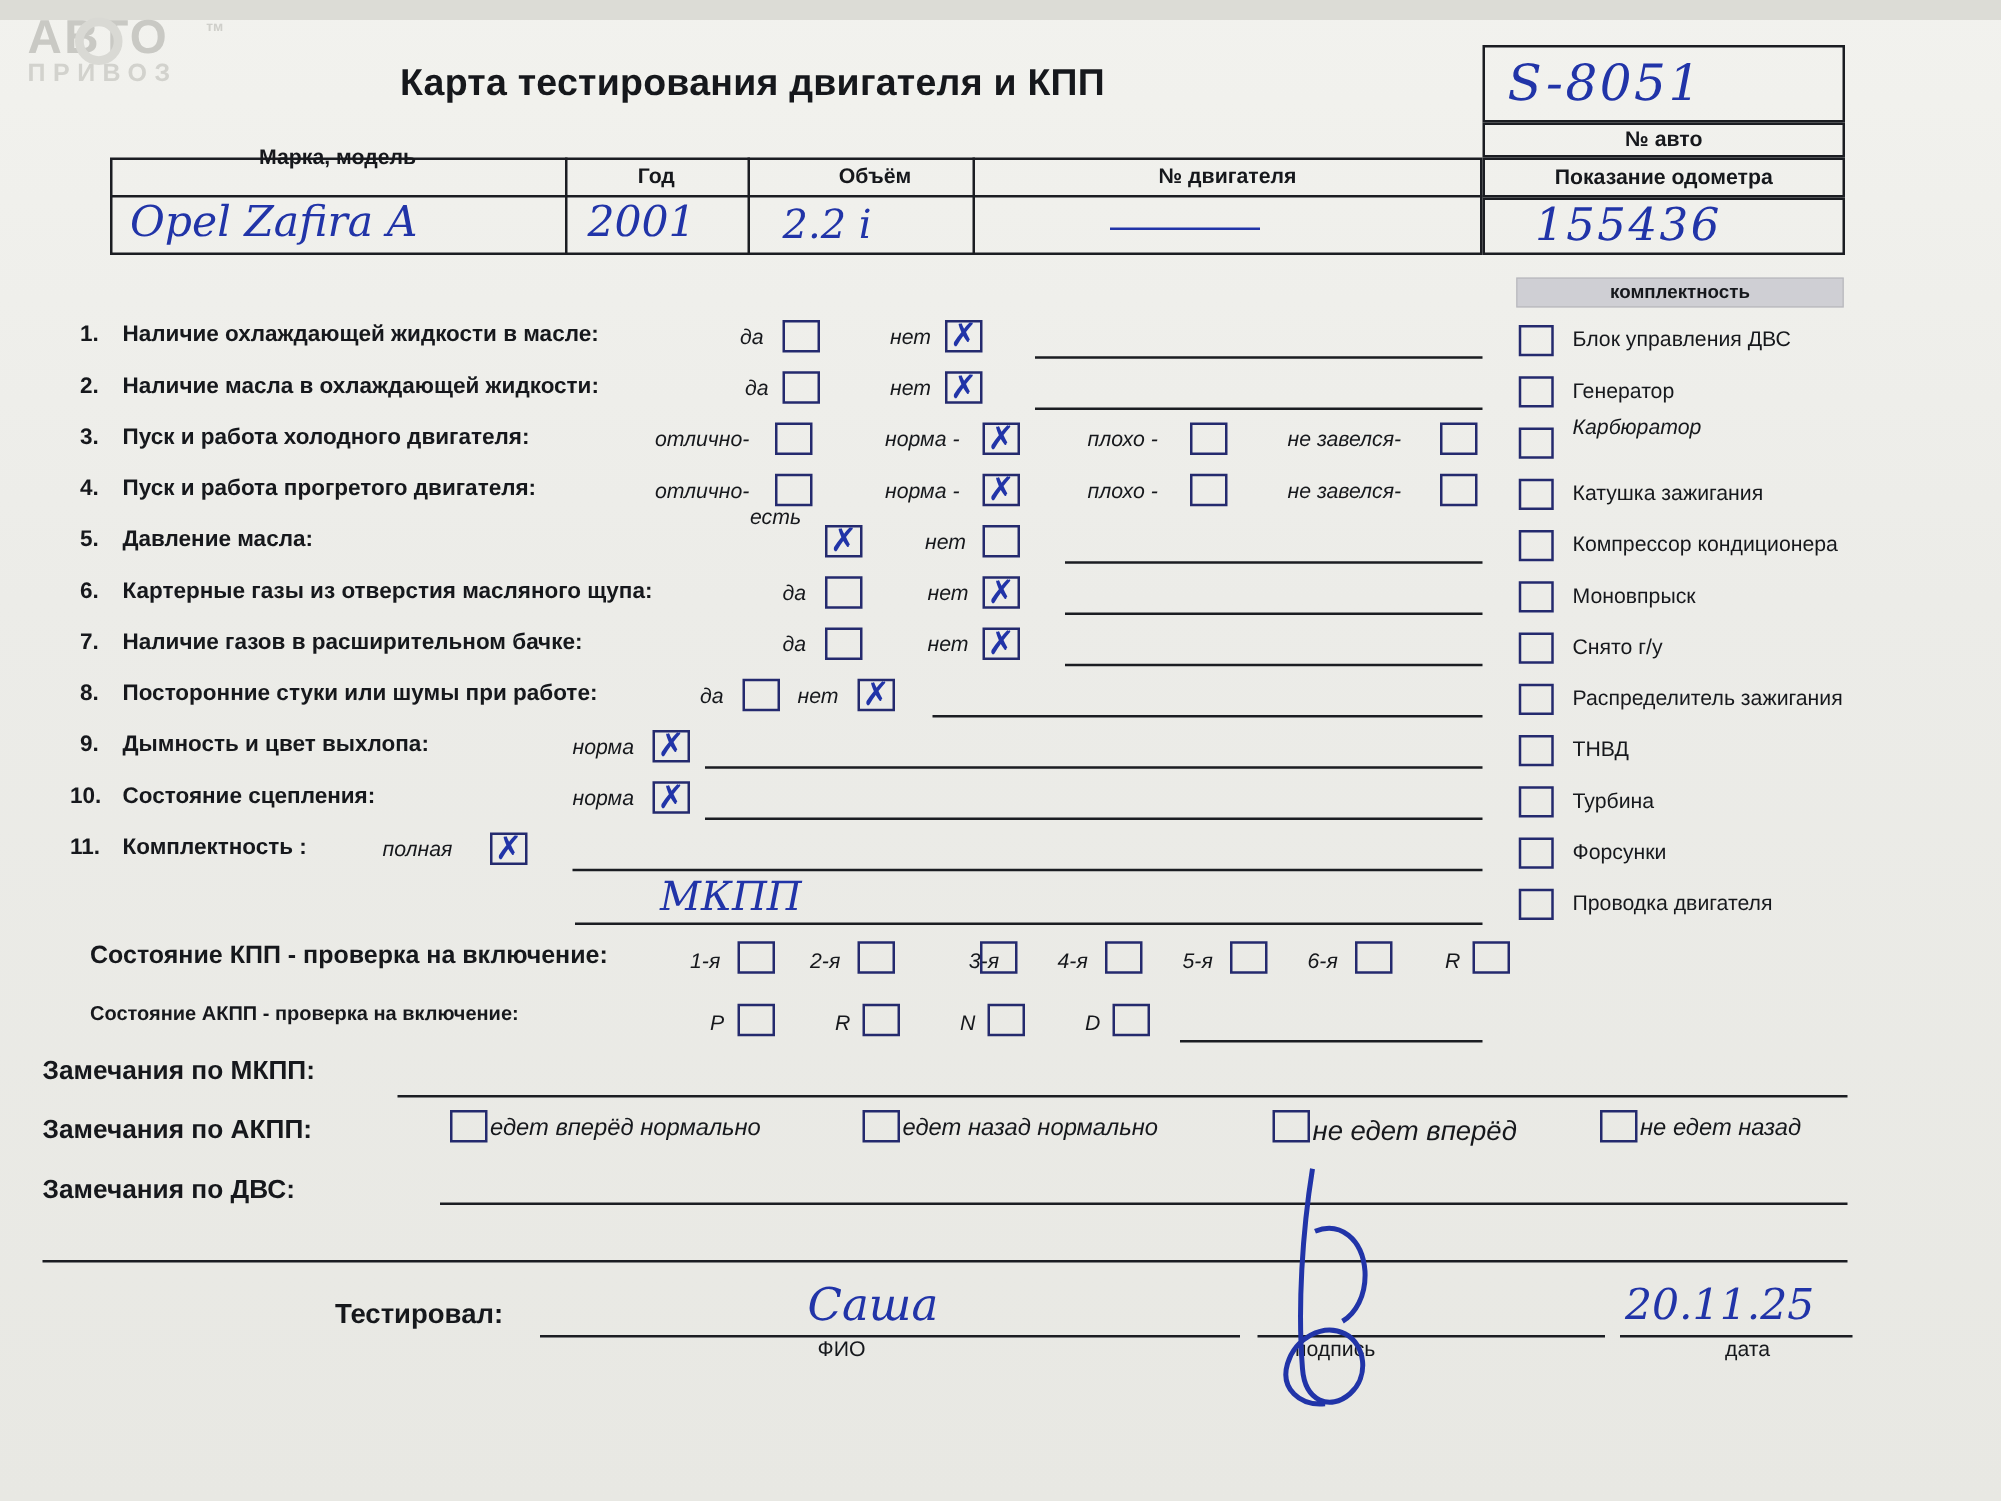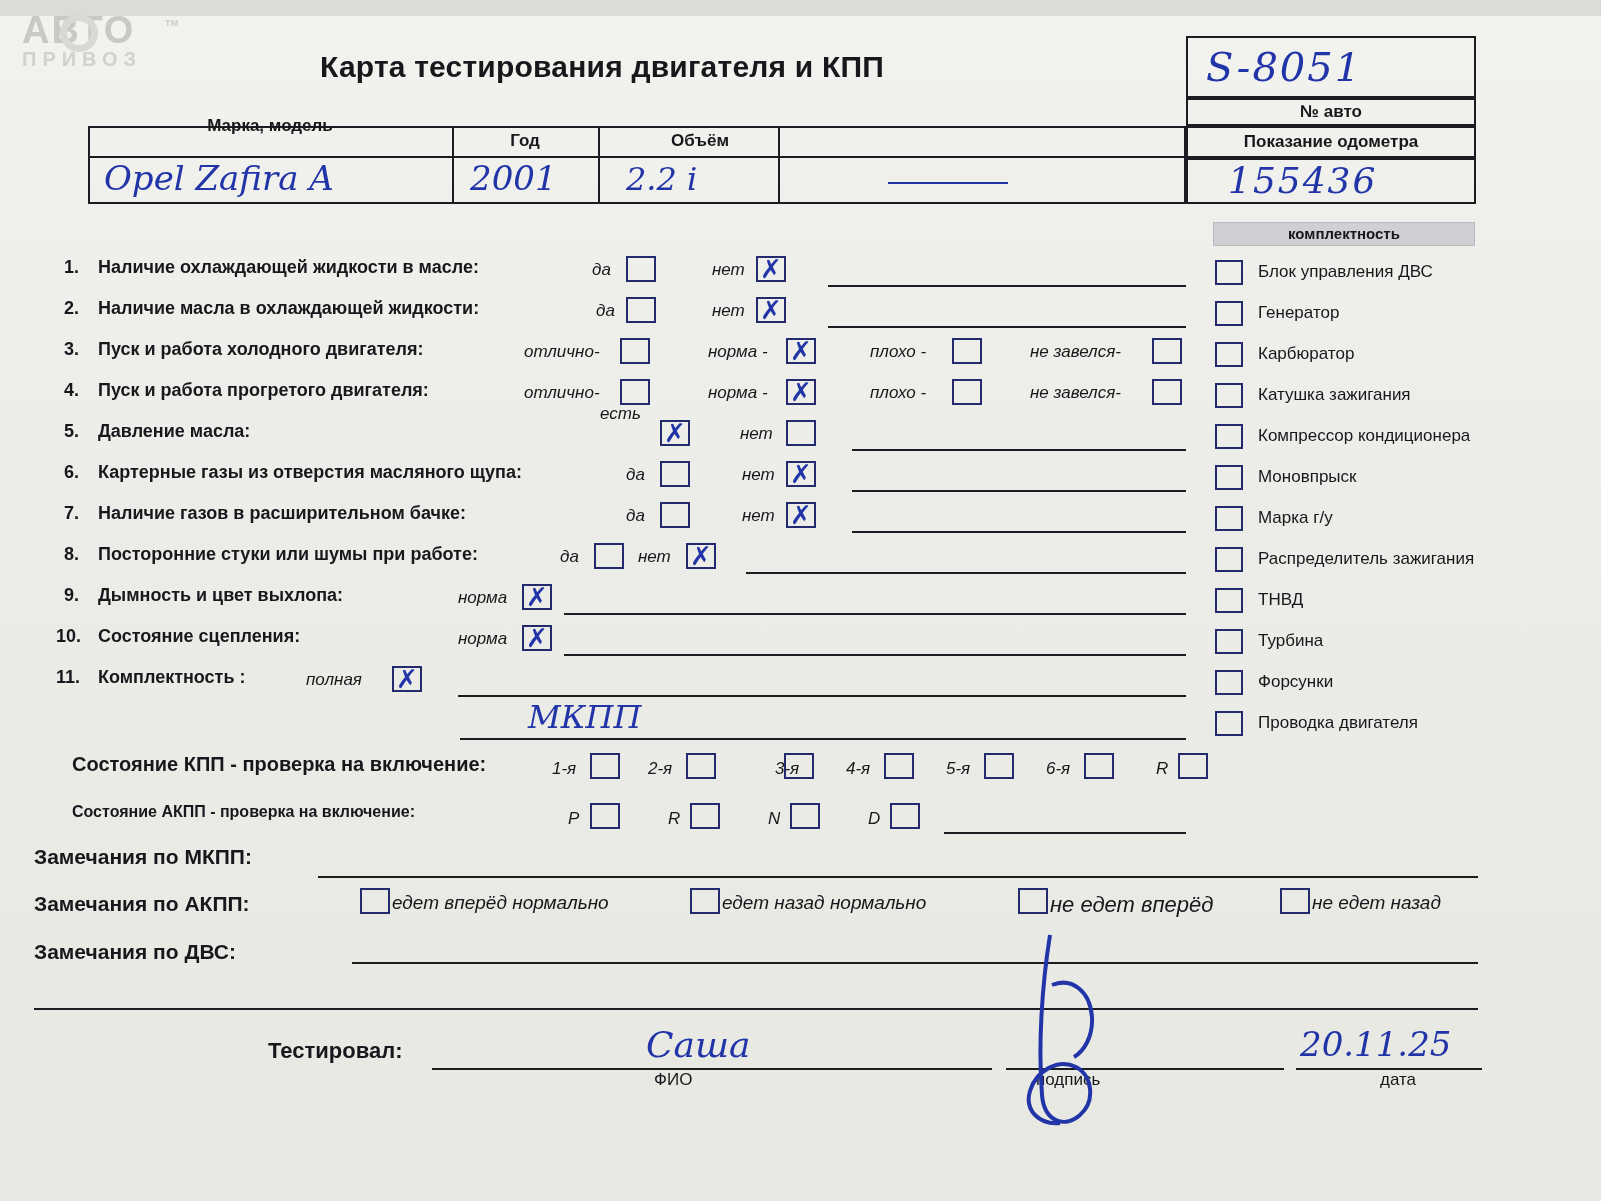--- a/index.html
+++ b/index.html
@@ -108,20 +108,21 @@
 
   <div class="box" style="left:88px;top:126px;width:1098px;height:78px;"></div>
   <div class="line" style="left:88px;top:156px;width:1098px;height:2px;"></div>
   <div class="vline" style="left:452px;top:126px;height:78px;"></div>
   <div class="vline" style="left:598px;top:126px;height:78px;"></div>
   <div class="vline" style="left:778px;top:126px;height:78px;"></div>
 
   <div class="cell-hd" style="left:88px;top:116px;width:364px;">Марка, модель</div>
   <div class="cell-hd" style="left:452px;top:131px;width:146px;">Год</div>
   <div class="cell-hd" style="left:598px;top:131px;width:180px;padding-left:12px;">Объём</div>
+  <div class="cell-hd" style="left:778px;top:131px;width:408px;">№ двигателя</div>
 
   <div class="hw" style="position:absolute;left:104px;top:158px;font-size:34px;">Opel Zafira A</div>
   <div class="hw" style="position:absolute;left:470px;top:158px;font-size:34px;">2001</div>
   <div class="hw" style="position:absolute;left:626px;top:160px;font-size:32px;">2.2 i</div>
   <div style="position:absolute;left:888px;top:182px;width:120px;height:2px;background:#2134a8;"></div>
 
   <div class="num" style="left:64px;top:257px;">1.</div>
   <div class="qtext" style="left:98px;top:257px;">Наличие охлаждающей жидкости в масле:</div>
   <div class="lbl it" style="left:592px;top:260px;">да</div>
   <div class="cb" style="left:626px;top:256px;"></div>
@@ -297,33 +298,33 @@
 
   <div class="kompl-hd">комплектность</div>
 
   <div class="kbox" style="left:1215px;top:260px;"></div>
   <div class="kitem" style="left:1258px;top:262px;">Блок управления ДВС</div>
 
   <div class="kbox" style="left:1215px;top:301px;"></div>
   <div class="kitem" style="left:1258px;top:303px;">Генератор</div>
 
   <div class="kbox" style="left:1215px;top:342px;"></div>
-  <div class="kitem" style="left:1258px;top:344px;">Карбюратор</div>
+  <div class="kitem" style="left:1258px;top:332px;font-style:italic;">Карбюратор</div>
 
   <div class="kbox" style="left:1215px;top:383px;"></div>
   <div class="kitem" style="left:1258px;top:385px;">Катушка зажигания</div>
 
   <div class="kbox" style="left:1215px;top:424px;"></div>
   <div class="kitem" style="left:1258px;top:426px;">Компрессор кондиционера</div>
 
   <div class="kbox" style="left:1215px;top:465px;"></div>
   <div class="kitem" style="left:1258px;top:467px;">Моновпрыск</div>
 
   <div class="kbox" style="left:1215px;top:506px;"></div>
-  <div class="kitem" style="left:1258px;top:508px;">Марка г/у</div>
+  <div class="kitem" style="left:1258px;top:508px;">Снято г/у</div>
 
   <div class="kbox" style="left:1215px;top:547px;"></div>
   <div class="kitem" style="left:1258px;top:549px;">Распределитель зажигания</div>
 
   <div class="kbox" style="left:1215px;top:588px;"></div>
   <div class="kitem" style="left:1258px;top:590px;">ТНВД</div>
 
   <div class="kbox" style="left:1215px;top:629px;"></div>
   <div class="kitem" style="left:1258px;top:631px;">Турбина</div>
 

